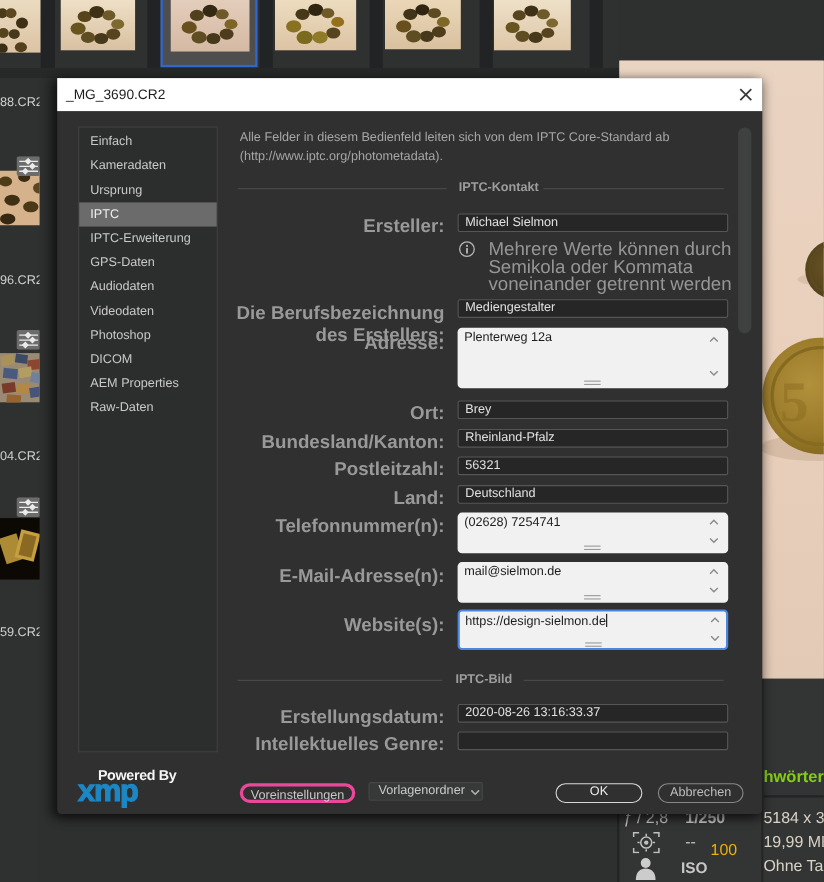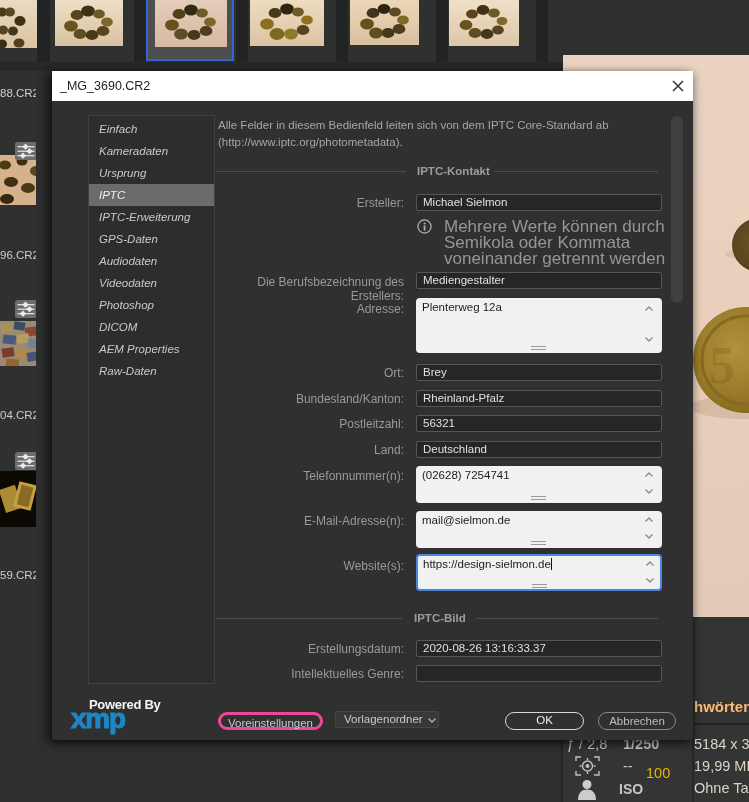--- a/index.html
+++ b/index.html
@@ -1,19 +1,19 @@
 <!DOCTYPE html>
 <html><head>
 <meta charset="utf-8">
 <style>
   * { margin:0; padding:0; box-sizing:border-box; }
   html,body { width:749px; height:802px; overflow:hidden; }
   body { background:#2e2f2f; font-family:"Liberation Sans", sans-serif; position:relative; }
   .abs { position:absolute; }
-  .lbl { left:152px; width:200px; text-align:right; font-size:12px; color:#999999; }
+  .lbl { left:152px; width:200px; text-align:right; font-size:17px; color:#999999;font-weight:bold; }
   .fld { left:364px; width:246px; height:17px; background:#262627; border:1px solid #565656; border-radius:2px; font-size:11.5px; color:#e0e0e0; padding:1px 0 0 6px; }
   .ta  { left:364px; width:246px; background:#f1f1f1; border-radius:4px; font-size:11.5px; color:#1c1c1c; }
 </style>
 </head>
 <body>
 
 <div class="abs" id="topstrip" style="left:0;top:0;width:563px;height:62px;background:#2f3030;overflow:hidden;">
 
   <div class="abs" style="left:37px;top:0;width:13px;height:62px;background:#222324;"></div>
   <div class="abs" style="left:134px;top:0;width:12px;height:62px;background:#222324;"></div>
@@ -224,21 +224,21 @@
     <ellipse cx="180" cy="352" rx="52" ry="12" fill="#cfb49c" opacity="0.7"></ellipse>
     <circle cx="183" cy="305" r="53" fill="url(#coinB)"></circle>
     <circle cx="183" cy="305" r="44" fill="none" stroke="#866a20" stroke-width="3"></circle>
     <text x="146" y="328" font-family="Liberation Serif" font-size="52" font-weight="bold" fill="#82661c" opacity="0.4">5</text>
   </svg>
 </div>
 
 <div class="abs" style="left:563px;top:617px;width:186px;height:185px;background:#333434;overflow:hidden;">
   <div class="abs" style="left:129px;top:0;width:2px;height:185px;background:#262626;"></div>
   <div class="abs" style="left:0px;top:120px;width:129px;height:2px;background:#2b2b2b;"></div>
-  <div class="abs" style="left:131px;top:81px;font-size:15px;font-weight:bold;color:#fdba74;white-space:nowrap;">hwörter</div>
+  <div class="abs" style="left:131px;top:81px;font-size:15px;font-weight:bold;color:#84cc16;white-space:nowrap;">hwörter</div>
   <div class="abs" style="left:131px;top:106px;width:55px;height:2px;background:#222324;"></div>
   <div class="abs" style="left:131px;top:119px;font-size:14.5px;color:#d9d4c6;white-space:nowrap;">5184 x 34</div>
   <div class="abs" style="left:131px;top:141px;font-size:14.5px;color:#d9d4c6;white-space:nowrap;">19,99 MB</div>
   <div class="abs" style="left:131px;top:163px;font-size:14.5px;color:#d9d4c6;white-space:nowrap;">Ohne Tag</div>
 
   <div class="abs" style="left:4px;top:119px;font-size:14.5px;color:#c6c6c6;white-space:nowrap;">ƒ / 2,8</div>
   <div class="abs" style="left:60px;top:119px;font-size:14.5px;color:#c6c6c6;font-weight:bold;">1/250</div>
   <svg class="abs" style="left:12px;top:139px;" width="25" height="20" viewBox="0 0 25 20">
     <path d="M1 5 V1 H6 M19 1 H24 V5 M24 15 V19 H19 M6 19 H1 V15" fill="none" stroke="#c0c0c0" stroke-width="1.4"></path>
     <circle cx="12.5" cy="10" r="5" fill="none" stroke="#c0c0c0" stroke-width="1.4"></circle>
@@ -257,21 +257,21 @@
 
 <div class="abs" id="dialog" style="left:52px;top:71px;width:641px;height:669px;background:#303030;border-radius:0 0 4px 4px;box-shadow:0 3px 10px rgba(0,0,0,0.5), -6px 2px 9px rgba(0,0,0,0.4);">
 
   <div class="abs" style="left:0;top:0;width:641px;height:30px;background:#ffffff;">
     <div class="abs" style="left:8px;top:8px;font-size:12.5px;color:#1d1d1d;">_MG_3690.CR2</div>
     <svg class="abs" style="left:619px;top:8px;" width="14" height="14" viewBox="0 0 14 14">
         <path d="M2 2 L12 12 M12 2 L2 12" stroke="#3a3a3a" stroke-width="1.6"></path>
       </svg>
   </div>
 
-  <div class="abs" id="nav" style="left:36px;top:44px;width:127px;height:569px;background:#2c2d2d;border:1px solid #404141;font-size:11.5px;color:#c9c9c9;font-style:italic;">
+  <div class="abs" id="nav" style="left:19px;top:44px;width:127px;height:569px;background:#2c2d2d;border:1px solid #404141;font-size:11.5px;color:#c9c9c9;">
     <div class="abs" style="left:10px;top:7px;">Einfach</div>
     <div class="abs" style="left:10px;top:29px;">Kameradaten</div>
     <div class="abs" style="left:10px;top:51px;">Ursprung</div>
     <div class="abs" style="left:0px;top:68px;width:125px;height:22px;background:#6b6b6b;"></div>
     <div class="abs" style="left:10px;top:73px;color:#efefef;">IPTC</div>
     <div class="abs" style="left:10px;top:95px;">IPTC-Erweiterung</div>
     <div class="abs" style="left:10px;top:117px;">GPS-Daten</div>
     <div class="abs" style="left:10px;top:139px;">Audiodaten</div>
     <div class="abs" style="left:10px;top:161px;">Videodaten</div>
     <div class="abs" style="left:10px;top:183px;">Photoshop</div>

